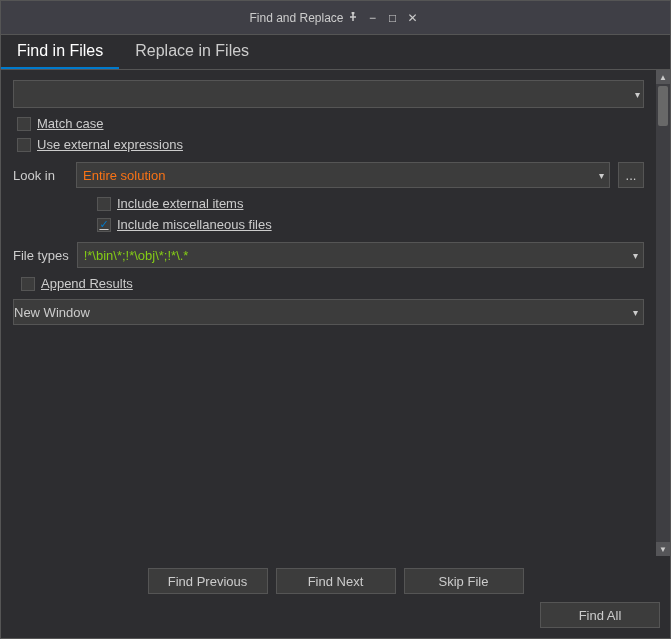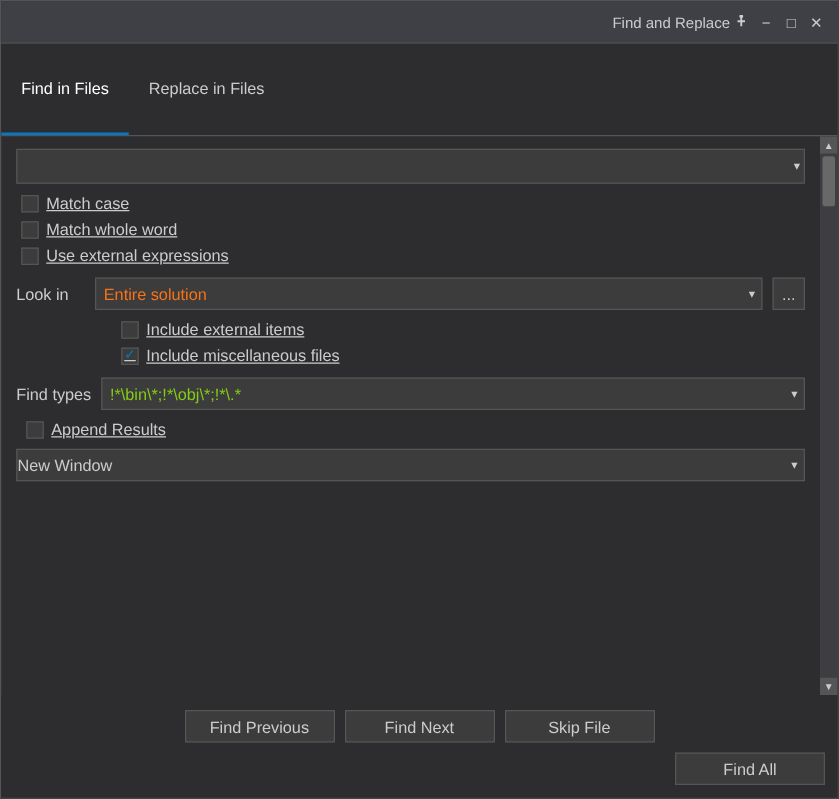--- a/index.html
+++ b/index.html
@@ -25,21 +25,21 @@
       border: 1px solid #555555;
       display: flex;
       flex-direction: column;
     }
 
     .title-bar {
       background: #3f3f46;
       height: 34px;
       display: flex;
       align-items: center;
-      justify-content: flex-end;
+      justify-content: center;
       padding: 0 8px;
       border-bottom: 1px solid #555555;
       flex-shrink: 0;
     }
 
     .title-text {
       color: #cccccc;
       font-size: 12px;
     }
 
@@ -63,24 +63,24 @@
     }
 
     .tab-bar {
       display: flex;
       background: #2d2d30;
       border-bottom: 1px solid #555555;
       flex-shrink: 0;
     }
 
     .tab {
-      padding: 28px 16px;
-      cursor: pointer;
-      color: #cccccc;
-      font-size: 13px;
+      padding: 7px 16px;
+      cursor: pointer;
+      color: #cccccc;
+      font-size: 16px;
       border: none;
       background: transparent;
       border-bottom: 2px solid transparent;
     }
 
     .tab.active {
       border-bottom: 2px solid #007acc;
       color: #ffffff;
     }
 
@@ -376,24 +376,20 @@
           <input type="text" class="search-input" placeholder="" style="">
           <span class="dropdown-arrow">▾</span>
         </div>
       </div>
 
       <div class="checkbox-row">
         <div class="custom-checkbox"></div>
         <span class="checkbox-label">Match case</span>
       </div>
 
-      <div class="checkbox-row">
-        <div class="custom-checkbox"></div>
-        <span class="checkbox-label">Match whole word</span>
-      </div>
 
       <div class="checkbox-row">
         <div class="custom-checkbox"></div>
         <span class="checkbox-label">Use external expressions</span>
       </div>
 
       <div class="look-in-row">
         <span class="look-in-label">Look in</span>
         <div class="look-in-select-wrapper">
           <select class="look-in-select">
@@ -412,21 +408,21 @@
           <span class="checkbox-label">Include external items</span>
         </div>
 
         <div class="checkbox-row">
           <div class="custom-checkbox checked"></div>
           <span class="checkbox-label">Include miscellaneous files</span>
         </div>
       </div>
 
       <div class="file-types-row">
-        <span class="file-types-label">Find types</span>
+        <span class="file-types-label">File types</span>
         <div class="file-types-select-wrapper">
           <select class="file-types-select">
             <option>!*\bin\*;!*\obj\*;!*\.*</option>
           </select>
           <span class="look-in-dropdown-arrow">▾</span>
         </div>
       </div>
 
       <div class="append-results-section">
         <div class="checkbox-row">

